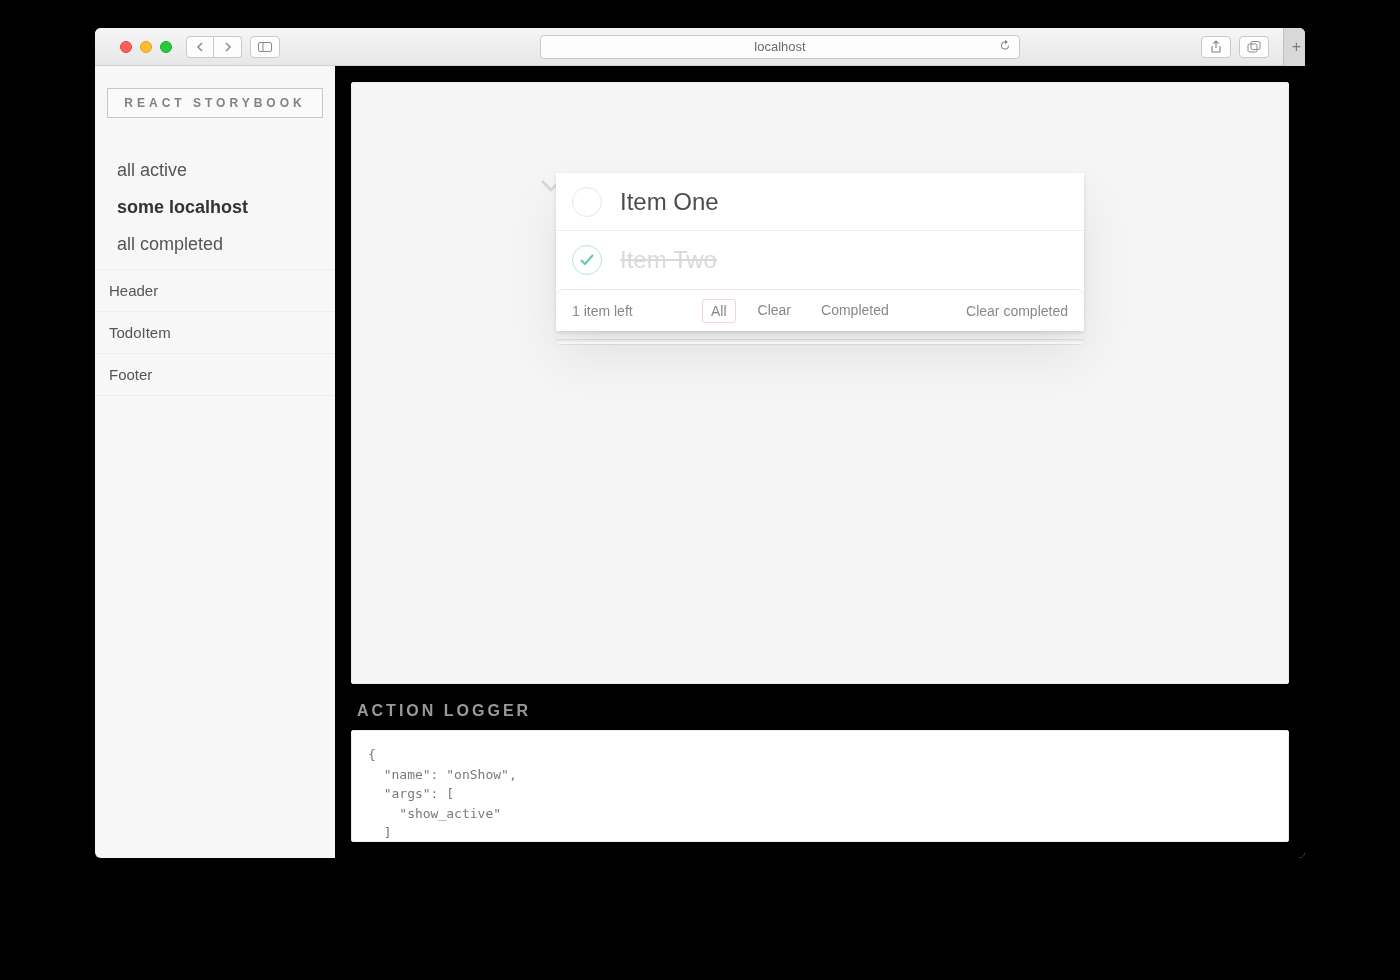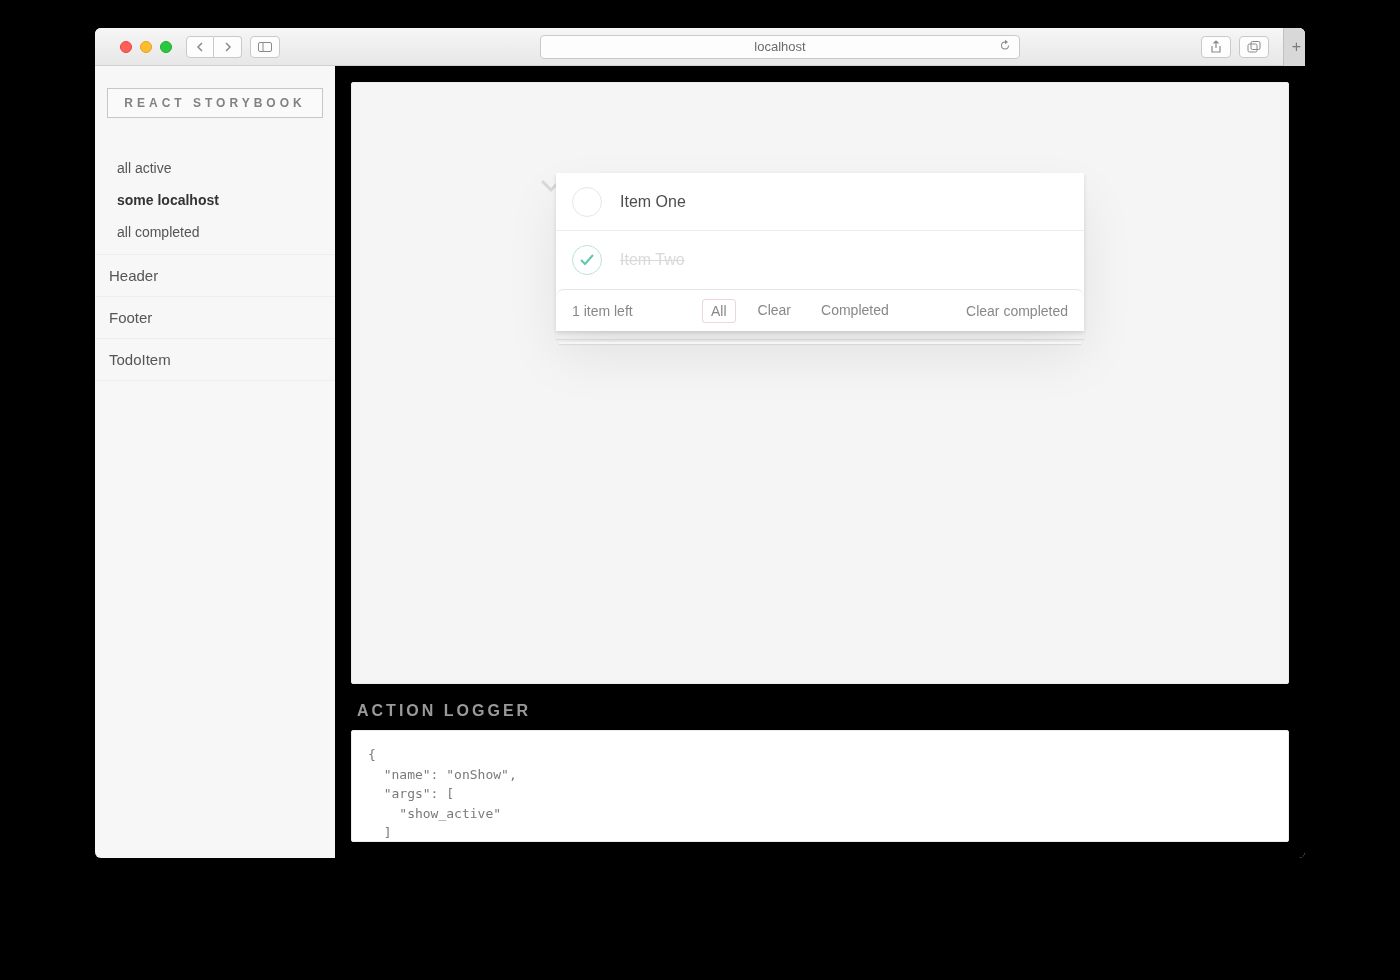--- a/index.html
+++ b/index.html
@@ -69,21 +69,21 @@
   }
   .sb-title-btn{
     margin:0 12px 30px 12px;
     border:1px solid #c7c7c7;
     height:30px;display:flex;align-items:center;justify-content:center;
     background:#fafafa;
     letter-spacing:4px;font-weight:700;color:#828282;font-size:12px;
   }
   .sb-section{font-weight:700;color:#444;font-size:15px;padding:10px 14px;border-bottom:1px solid #eee;}
   .sb-stories{padding:4px 0 6px 0;border-bottom:1px solid #eee;}
-  .sb-story{padding:8px 14px 8px 22px;color:#555;font-size:14px;cursor:pointer;}
+  .sb-story{padding:8px 14px 8px 22px;color:#555;font-size:18px;cursor:pointer;}
   .sb-story.selected{font-weight:700;color:#333;}
   .sb-item{padding:12px 14px;color:#555;font-size:15px;border-bottom:1px solid #eee;}
   .main{
     flex:1;
     padding:16px;
     display:flex;flex-direction:column;
   }
   .preview{
     flex:1;
     background:#f5f5f5;
@@ -100,21 +100,21 @@
   .todoapp{
     width:528px;
     background:#fff;
     box-shadow:0 2px 4px rgba(0,0,0,0.12),0 25px 50px rgba(0,0,0,0.08);
     position:relative;
   }
   .todo-list{list-style:none;}
   .todo-item{
     display:flex;align-items:center;
     height:58px;border-bottom:1px solid #ededed;
-    padding:0 16px;font-size:16px;color:#4d4d4d;font-weight:300;
+    padding:0 16px;font-size:24px;color:#4d4d4d;font-weight:300;
   }
   .todo-item:last-child{border-bottom:none;}
   .toggle{
     width:30px;height:30px;border:1px solid #e6e6e6;border-radius:50%;
     margin-right:18px;display:flex;align-items:center;justify-content:center;
     background:#fff;
   }
   .toggle.checked{border-color:#b9e4d9;}
   .toggle.checked svg{display:block;}
   .toggle svg{display:none;}
@@ -209,22 +209,22 @@
 
     <aside class="sidebar">
       <div class="sb-title-btn">REACT STORYBOOK</div>
 
       <div class="sb-stories">
         <div class="sb-story">all active</div>
         <div class="sb-story selected">some localhost</div>
         <div class="sb-story">all completed</div>
       </div>
       <div class="sb-item">Header</div>
+      <div class="sb-item">TodoItem</div>
       <div class="sb-item">Footer</div>
-      <div class="sb-item">TodoItem</div>
     </aside>
 
     <main class="main">
       <div class="preview">
         <div class="chev-all">
           <svg width="22" height="14" viewBox="0 0 22 14">
               <path d="M2 2 L11 11 L20 2" stroke="#d9d9d9" stroke-width="3" fill="none"></path>
             </svg>
         </div>
         <section class="todoapp">

